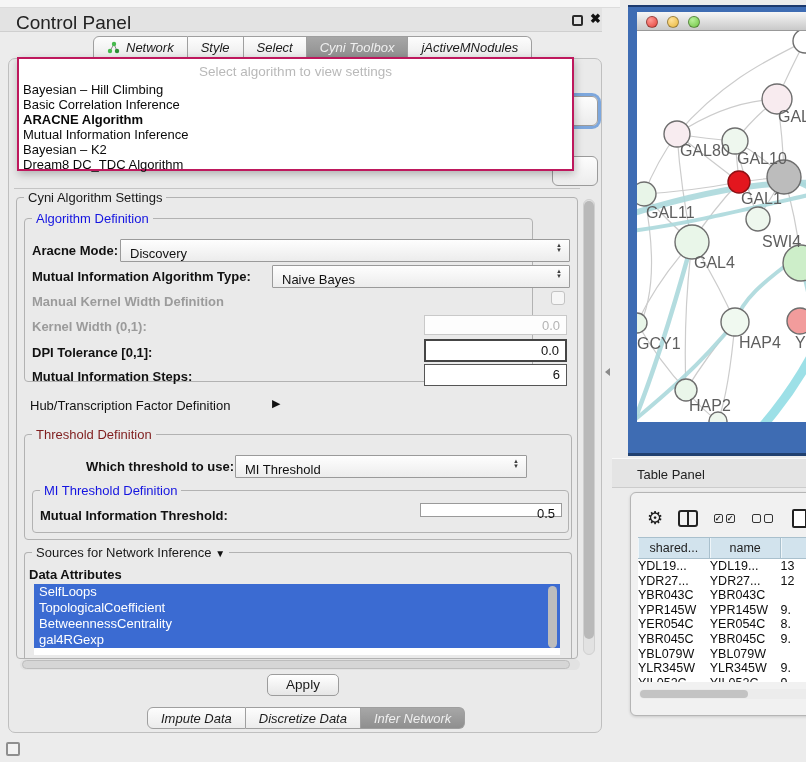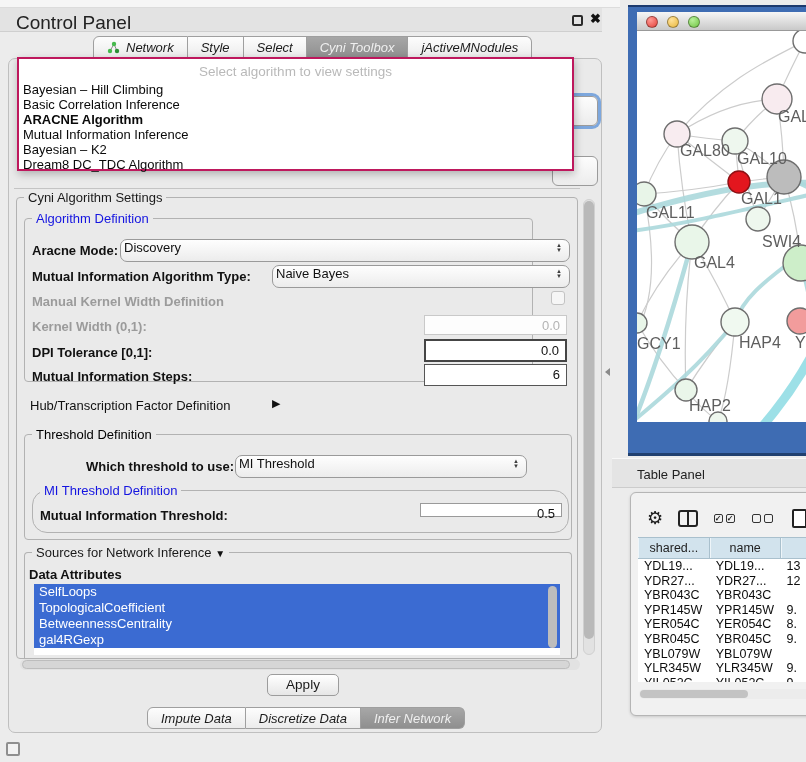--- a/index.html
+++ b/index.html
@@ -40,28 +40,28 @@
   #algo-dd{left:17px;top:57px;width:557px;height:114px;background:#fff;border:2px solid #be185d;
     box-shadow:1px 3px 8px rgba(0,0,0,0.25);z-index:40;}
   #dd-placeholder{height:23px;text-align:center;color:#b9b9b9;font-size:13.5px;padding-top:5px;}
   .dd-item{height:15.1px;line-height:15.1px;padding-left:4px;font-size:13px;color:#0a0a0a;}
   .dd-item.bold{font-weight:bold;}
 
   
   .group{position:absolute;border:1px solid #b2b2b2;border-radius:4px;}
   .glabel{position:absolute;top:-8px;left:7px;background:#eaeaea;padding:0 4px;font-size:13px;white-space:nowrap;}
   .glabel.blue{color:#1414e0;}
-  .glabel.green{color:#000000;}
+  .glabel.green{color:#7f1d1d;}
 
   .blabel{position:absolute;font-weight:bold;font-size:13px;white-space:nowrap;color:#111;}
   .blabel.dis{color:#9b9b9b;}
   .rlabel{position:absolute;font-size:13px;white-space:nowrap;color:#111;}
 
-  .combo{position:absolute;background:linear-gradient(#fefefe,#ececec);border:1px solid #9a9a9a;border-radius:7px;
-    display:flex;align-items:flex-start;padding-left:3px;font-size:13px;color:#111;}
+  .combo{position:absolute;background:linear-gradient(#fefefe,#ececec);border:1px solid #9a9a9a;border-radius:1px;
+    display:flex;align-items:flex-end;padding-left:9px;font-size:13px;color:#111;}
   .combo .arrows{position:absolute;right:7px;top:3px;display:flex;flex-direction:column;align-items:center;
     font-size:6px;line-height:5px;color:#3c3c3c;}
 
   .tfield{position:absolute;background:#fff;text-align:right;padding:2px 6px 0 6px;font-size:13px;color:#111;}
   .tfield.dis{border:1px solid #c9c9c9;color:#b3b3b3;background:#fdfdfd;}
   .tfield.strong{border:2px solid #454545;}
   .tfield.mid{border:1px solid #555;}
   .tfield.soft{border:1px solid #9a9a9a;}
 
   #kernel-check{position:absolute;left:551px;top:291px;width:14px;height:14px;border:1px solid #c3c3c3;border-radius:3px;background:#f6f6f6;}
@@ -101,21 +101,21 @@
   #split-ic::after{content:"";position:absolute;left:7px;top:0;width:2px;height:13px;background:#222;}
   .chk-pair{display:flex;margin-left:14px;}
   .mini-box{width:9px;height:9px;border:1.5px solid #333;border-radius:2px;margin:0 1.5px;font-size:8px;line-height:8px;color:#222;text-align:center;font-weight:bold;}
   #doc-ic{width:15px;height:19px;border:2px solid #222;border-radius:2px;margin-left:18px;background:#fff;}
   #tp-table{position:absolute;left:7px;top:44px;width:200px;}
   .thead{display:flex;height:22px;background:#d2e3ed;border-top:1px solid #a9c0cd;border-bottom:1px solid #a9c0cd;}
   .th{border-right:1px solid #a9c0cd;border-left:1px solid #eef5f9;display:flex;align-items:center;justify-content:center;font-size:12.5px;color:#222;}
   .col0{width:75px;}.col1{width:74px;}.col2{width:60px;}
   #tbody{height:123px;overflow:hidden;background:#fff;}
   .trow{display:flex;height:14.6px;line-height:14.2px;font-size:12.5px;color:#0d0d0d;}
-  .td{padding-left:6px;overflow:hidden;white-space:nowrap;}
+  .td{overflow:hidden;white-space:nowrap;}
   #tp-hscroll{position:absolute;left:8px;top:196px;width:176px;height:10px;background:#ececec;border-radius:5px;}
   #tp-hthumb{position:absolute;left:1px;top:1px;width:108px;height:8px;background:#c3c3c3;border-radius:4px;}
 </style>
 </head>
 <body>
 
 <div id="canvas">
 
   <div class="abs" id="cp-topstrip"></div>
   <div class="abs" id="cp-titlebar">
@@ -209,21 +209,21 @@
     <span class="glabel green">Threshold Definition</span>
   </div>
   <div class="blabel" style="left:86px;top:459px;">Which threshold to use:</div>
   <div class="combo" style="left:235px;top:455px;width:292px;height:23px;">
     <span>MI Threshold</span>
     <span class="arrows">
         <span>▲</span>
         <span>▼</span>
       </span>
   </div>
-  <div class="group" style="left:32px;top:490px;width:537px;height:43px;border-radius:15px;">
+  <div class="group" style="left:32px;top:490px;width:537px;height:43px;">
     <span class="glabel blue">MI Threshold Definition</span>
   </div>
   <div class="blabel" style="left:40px;top:508px;">Mutual Information Threshold:</div>
   <div class="tfield soft" style="left:420px;top:503px;width:142px;height:14px;">0.5</div>
 
   <div class="group" style="left:24px;top:552px;width:548px;height:106px;border-bottom:none;border-radius:4px 4px 0 0;">
     <span class="glabel"><span>Sources for Network Inference</span> <span class="tri" style="font-size:10px;">▼</span></span>
   </div>
   <div class="blabel" style="left:29px;top:567px;">Data Attributes</div>
   <div id="attr-list">

